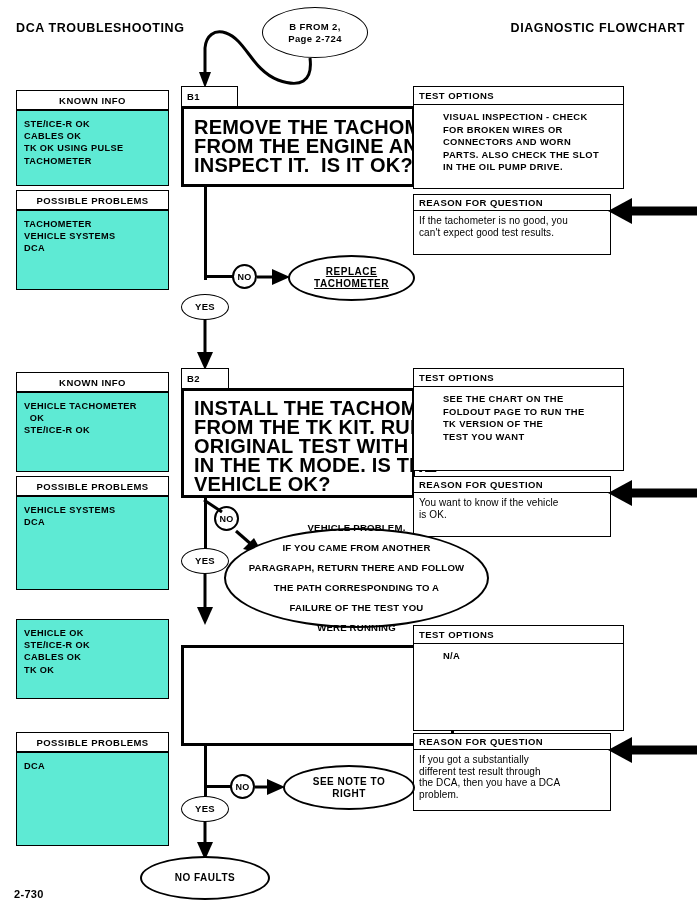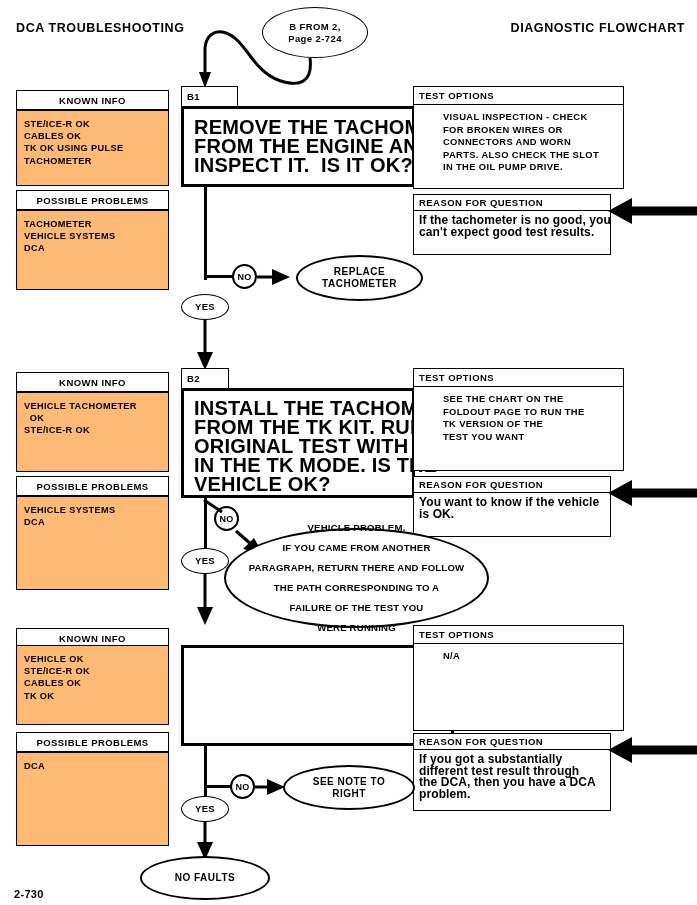--- a/index.html
+++ b/index.html
@@ -60,21 +60,21 @@
     display: flex;
     align-items: center;
   }
   .bhead.center { justify-content: center; }
   .bhead.left   { justify-content: flex-start; padding-left: 5px; }
 
   .blist {
     position: absolute;
     box-sizing: border-box;
     border: 1.5px solid #000;
-    background: #fdba74;
+    background: #5eead4;
     font-size: 9.2px;
     font-weight: bold;
     letter-spacing: 0.35px;
     line-height: 12.2px;
     padding: 7px 0 2px 7px;
     white-space: pre;
   }
 
   
   .qtext {
@@ -91,22 +91,22 @@
     position: absolute;
     font-size: 9.4px;
     font-weight: bold;
     letter-spacing: 0.35px;
     line-height: 12.6px;
     white-space: pre;
   }
   
   .rbody {
     position: absolute;
-    font-size: 12px;
-    font-weight: bold;
+    font-size: 10px;
+    font-weight: normal;
     letter-spacing: 0.1px;
     line-height: 11.6px;
     white-space: pre;
   }
 
   
   .ell {
     position: absolute;
     box-sizing: border-box;
     border: 2.5px solid #000;
@@ -225,21 +225,21 @@
   </svg>
 
   <div class="ln vl" style="left:204px; top:187px; height:93px;"></div>
 
   <div class="ln hl" style="left:204px; top:275px; width:30px;"></div>
   <div class="nodec" style="left:232px; top:264px;">NO</div>
   <svg class="ov">
     <line x1="257" y1="277" x2="277" y2="277" stroke="#000" stroke-width="3"></line>
     <polygon points="290,277 272,269 272,285" fill="#000"></polygon>
   </svg>
-  <div class="ell" style="left:296px; top:255px; width:127px; height:46px;">
+  <div class="ell" style="left:288px; top:255px; width:127px; height:46px;text-decoration:underline;">
     <span class="ell-txt">REPLACE
 TACHOMETER</span>
   </div>
 
   <div class="ell thin" style="left:181px; top:294px; width:48px; height:26px;">
     <span class="ell-txt ell-small">YES</span>
   </div>
   <svg class="ov">
     <line x1="205" y1="320" x2="205" y2="355" stroke="#000" stroke-width="3"></line>
     <polygon points="205,370 197,352 213,352" fill="#000"></polygon>
@@ -299,21 +299,21 @@
 
   <div class="ell thin" style="left:181px; top:548px; width:48px; height:26px;">
     <span class="ell-txt ell-small">YES</span>
   </div>
   <svg class="ov">
     <line x1="205" y1="574" x2="205" y2="610" stroke="#000" stroke-width="3"></line>
     <polygon points="205,625 197,607 213,607" fill="#000"></polygon>
   </svg>
 
   <div class="bhead center" style="left:16px; top:628px; width:153px; height:20px;">KNOWN INFO</div>
-  <div class="blist" style="left:16px; top:645px; width:153px; height:80px;">VEHICLE OK
+  <div class="blist" style="left:16px; top:619px; width:153px; height:80px;">VEHICLE OK
 STE/ICE-R OK
 CABLES OK
 TK OK</div>
 
   <div class="bhead center" style="left:16px; top:732px; width:153px; height:20px;">POSSIBLE PROBLEMS</div>
   <div class="blist" style="left:16px; top:752px; width:153px; height:94px;">DCA</div>
 
   <div class="bhead left" style="left:181px; top:662px; width:48px; height:21px;">B3</div>
 
   <div class="box heavy" style="left:181px; top:645px; width:273px; height:101px;"></div>

